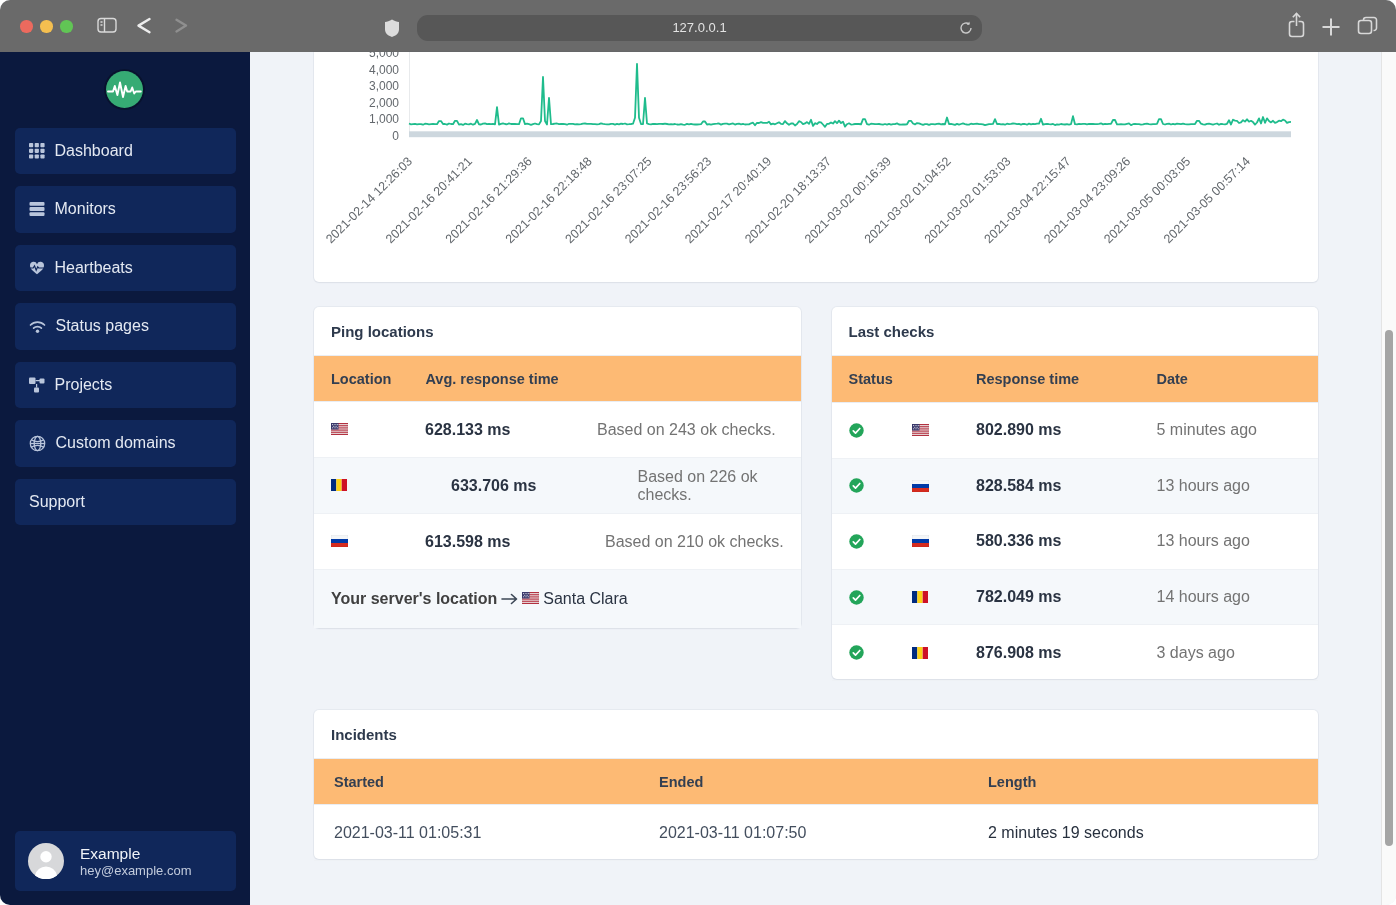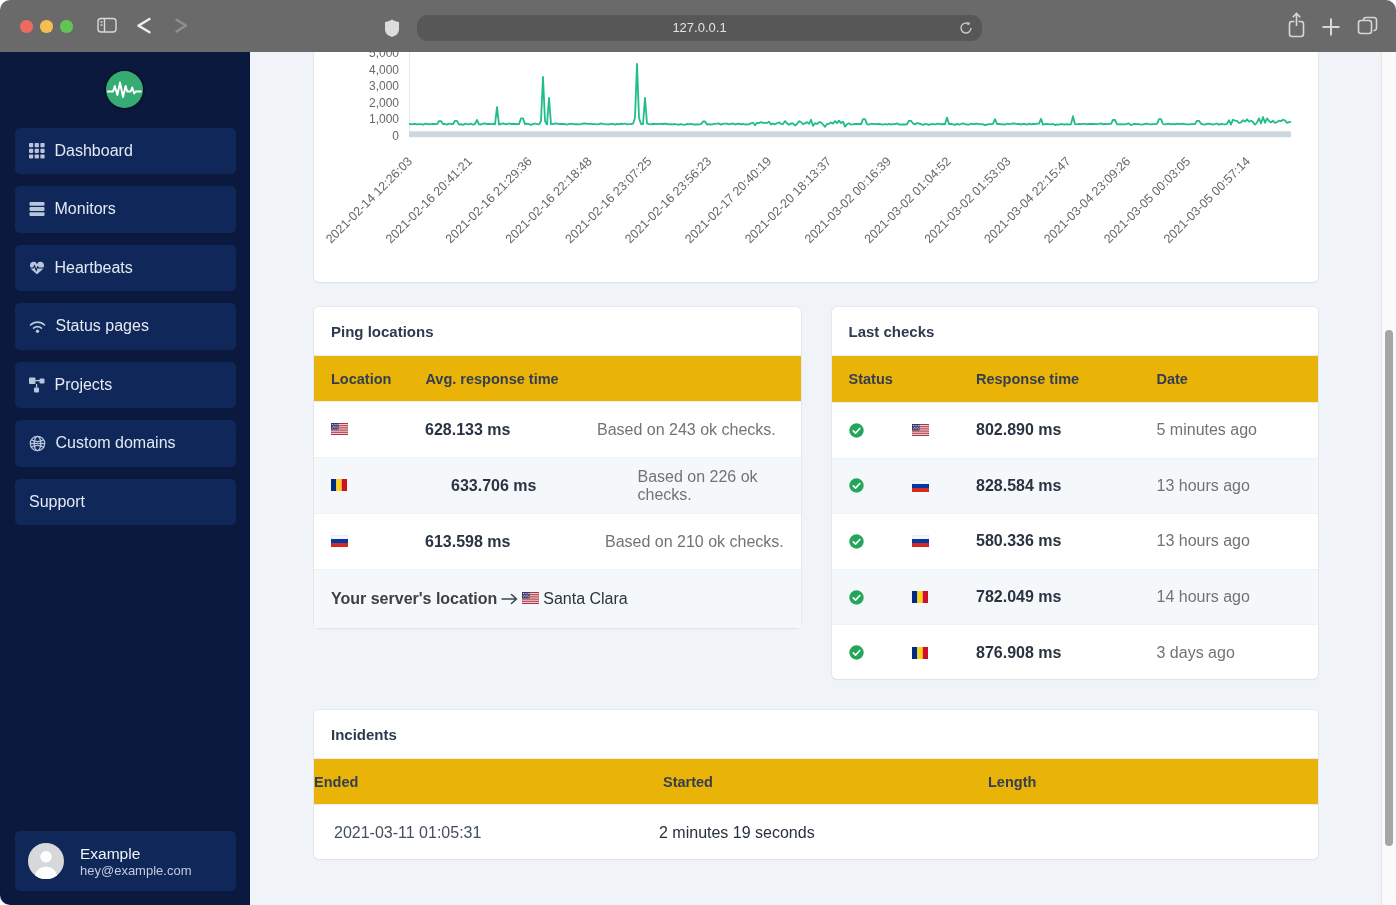--- a/index.html
+++ b/index.html
@@ -23,21 +23,21 @@
 .uname{color:#f0f3f8;font-size:15.5px;line-height:19px}
 .umail{color:#c2cbdc;font-size:13px;line-height:16px}
 
 main{position:absolute;left:250px;top:52px;width:1146px;height:853px;background:#f0f3f8}
 .card{position:absolute;background:#fff;border-radius:5px;box-shadow:0 0 0 1px rgba(20,40,80,0.045),0 1px 2px rgba(20,40,80,0.05)}
 .chartcard{left:64px;top:0px;width:1004px;height:230px;border-radius:0 0 5px 5px}
 .pingcard{left:64px;top:255px;width:486.5px;height:321px}
 .lastcard{left:581.5px;top:255px;width:486.5px;height:372px}
 .inccard{left:64px;top:658px;width:1004px;height:149px}
 .ctitle{height:48px;line-height:49px;padding-left:17px;font-weight:bold;font-size:15px;color:#2e3a4d}
-.thead{background:#eab308;border-top:1px solid #e9edf3;border-bottom:1px solid #e9edf3;font-weight:bold;font-size:14.5px;color:#333f51;display:flex;align-items:center}
+.thead{background:#fdba74;border-top:1px solid #e9edf3;border-bottom:1px solid #e9edf3;font-weight:bold;font-size:14.5px;color:#333f51;display:flex;align-items:center}
 .trow{display:flex;align-items:center;border-bottom:1px solid #eef1f5;font-size:16px;color:#2a3342}
 .trow.stripe{background:#f5f8fb}
 .grey{color:#737373}
 .bold{font-weight:bold}
 .pfoot{height:58px;background:#f5f8fb;display:flex;align-items:center;padding-left:17px;font-size:16px;color:#2a3342}
 
 .sbtrack{position:absolute;left:1131px;top:0;width:15px;height:853px;background:#fafafa;border-left:1px solid #e4e4e4}
 .sbthumb{position:absolute;left:3px;top:278px;width:8px;height:516px;border-radius:4.5px;background:#a5a5a5}
 </style>
 </head>
@@ -379,26 +379,27 @@
               <rect x="10.7" width="5.8" height="12" fill="#ce1126"></rect>
             </svg>
           </span>
           <span class="bold" style="width:180.5px">876.908 ms</span>
           <span class="grey">3 days ago</span>
         </div>
 </div>
   <div class="card inccard">
         <div class="ctitle">Incidents</div>
 <div class="thead" style="height:47px">
+          <span style="margin-left:20px;width:325px">Started</span>
           <span style="width:329px">Ended</span>
-          <span style="margin-left:20px;width:325px">Started</span>
           <span>Length</span>
         </div>
 <div class="trow" style="height:56px;color:#434e5e">
           <span style="margin-left:20px;width:325px">2021-03-11 01:05:31</span>
+          <span style="width:329px">2021-03-11 01:07:50</span>
           <span style="color:#27303e;font-weight:500">2 minutes 19 seconds</span>
         </div>
       </div>
   <div class="sbtrack">
         <div class="sbthumb"></div>
       </div>
 </main>
 </div>
 
 </body></html>

